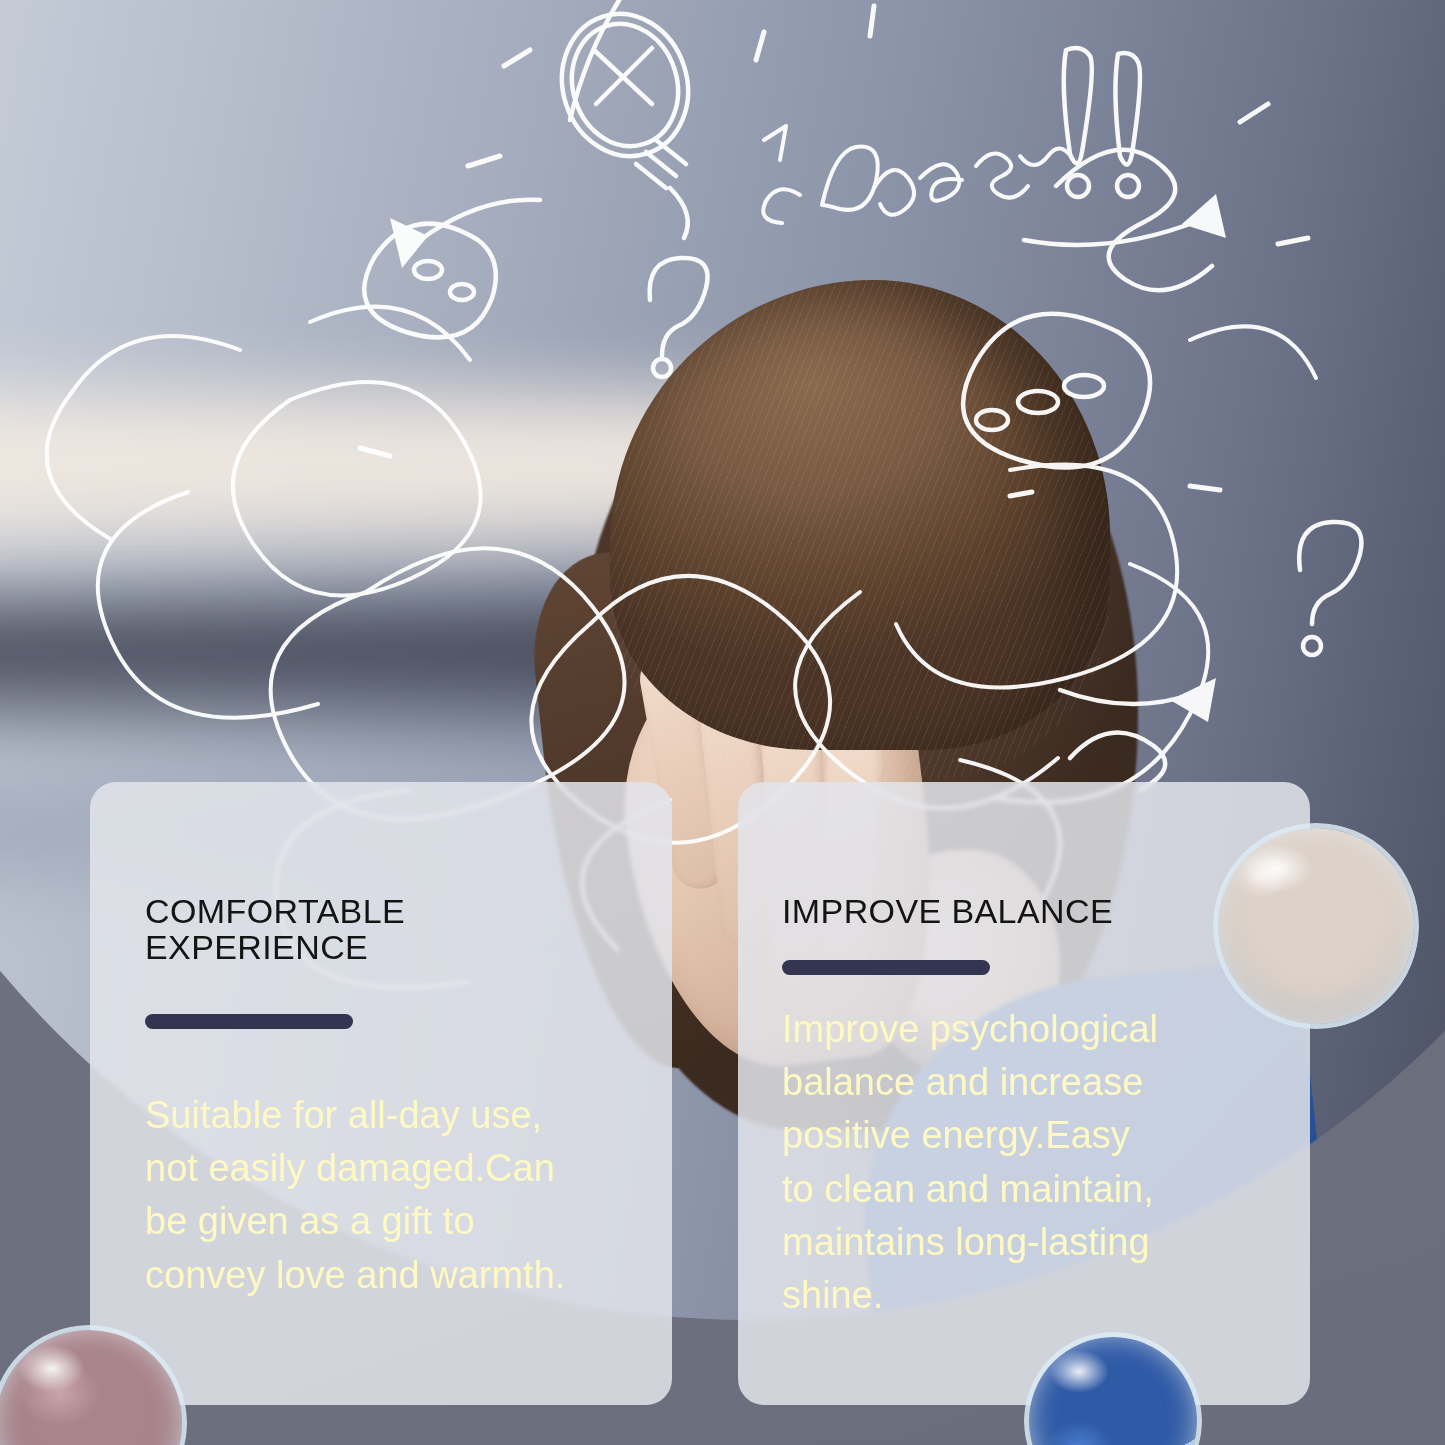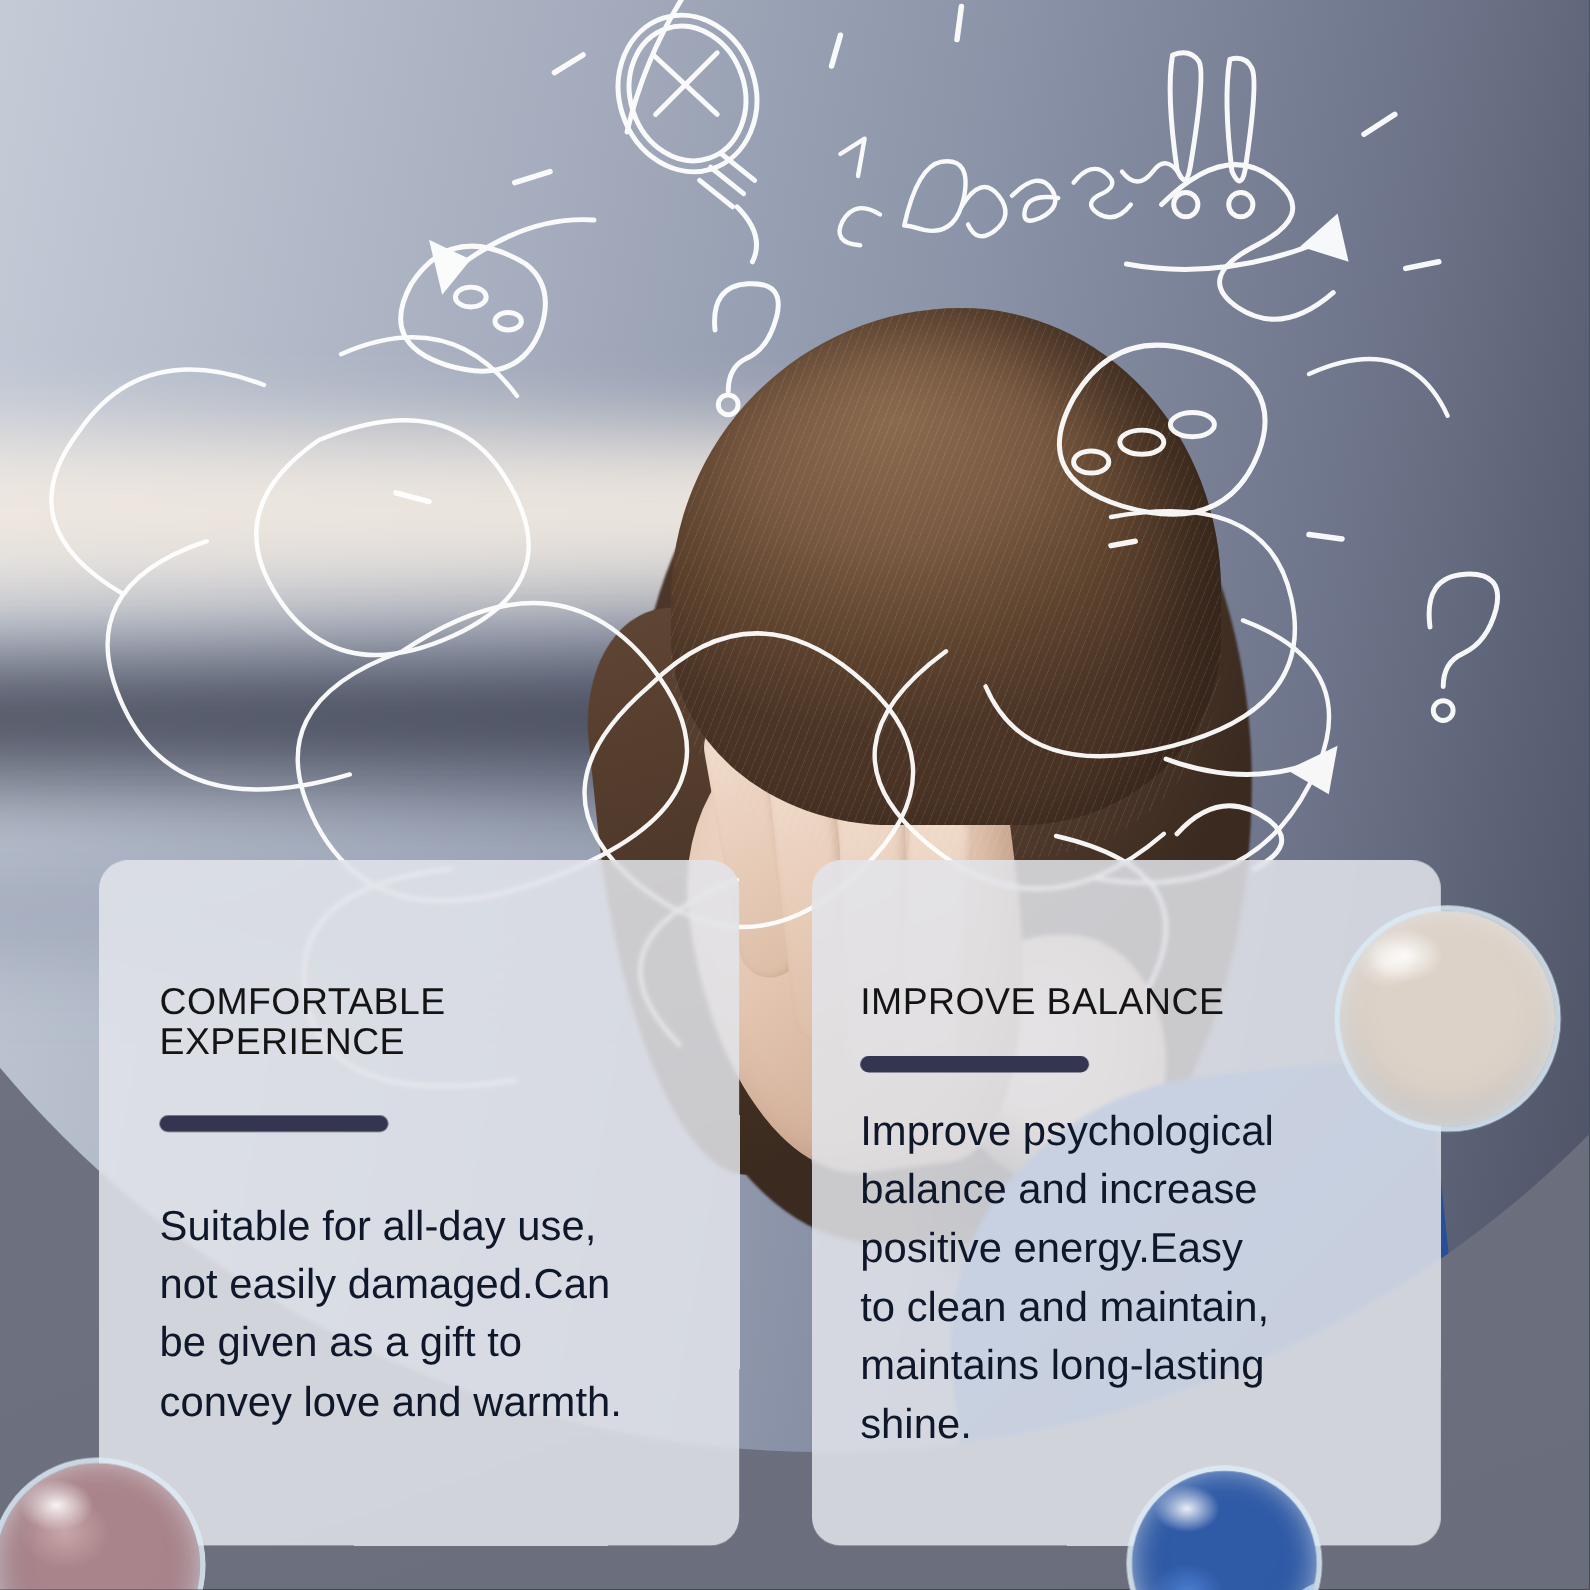--- a/index.html
+++ b/index.html
@@ -158,21 +158,21 @@
     position:absolute;
     height:15px;width:208px;
     background:#343651;
     border-radius:9px;
   }
   #rule-left {left:145px; top:1014px;}
   #rule-right{left:782px; top:960px;}
 
   .card-body{
     position:absolute;
-    color:#0f172a;
+    color:#fef9c3;
     font-size:38px;
     line-height:1.40;
     font-weight:300;
     white-space:pre-line;
   }
   #body-left {left:145px; top:1089px; width:500px;}
   #body-right{left:782px; top:1003px; width:470px;}
 
   
   .orb{position:absolute;border-radius:50%;overflow:hidden;}

